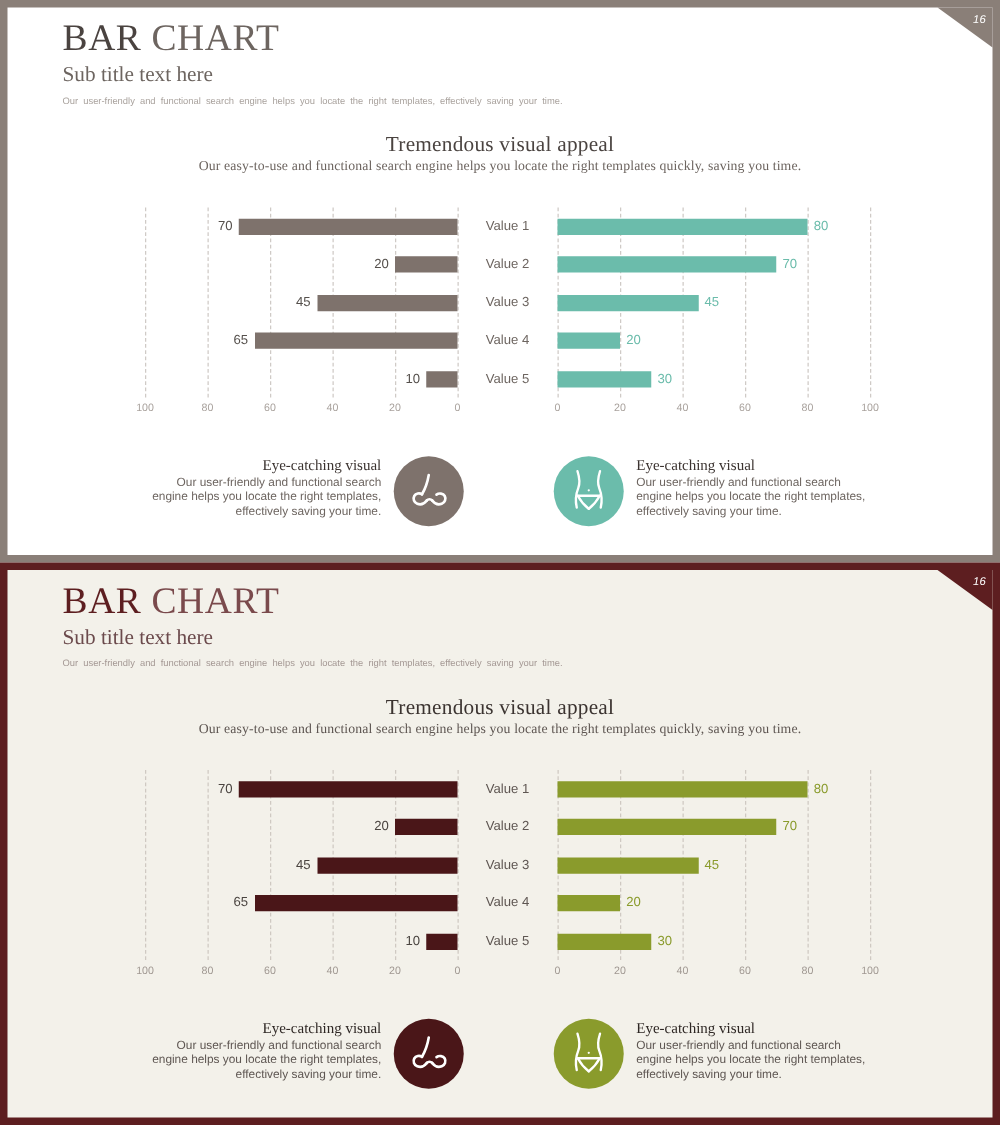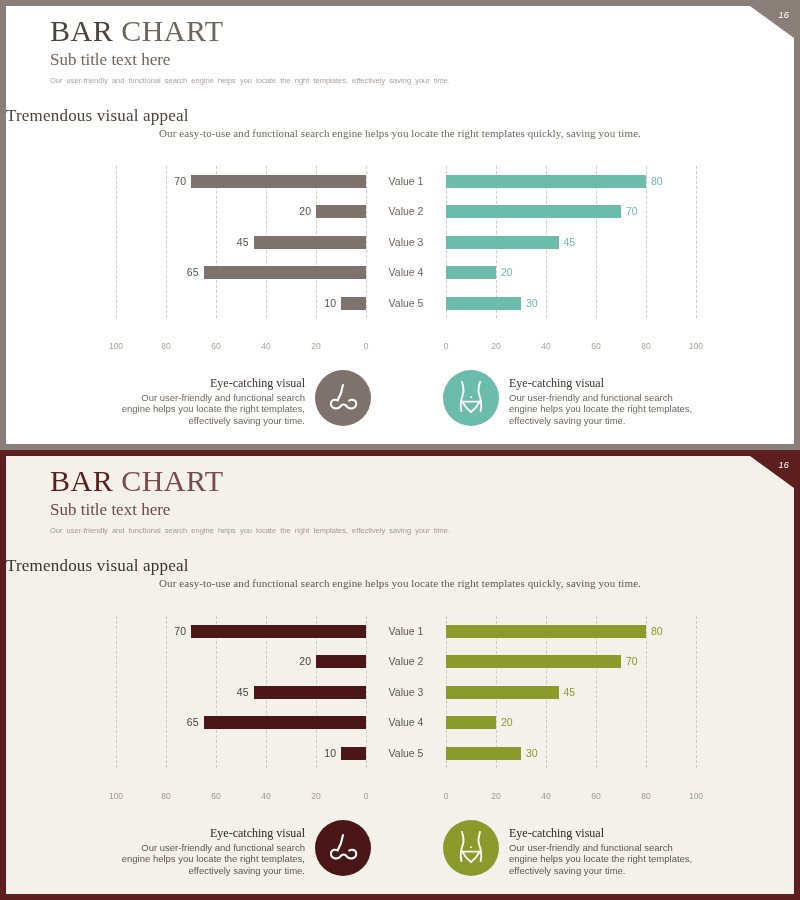--- a/index.html
+++ b/index.html
@@ -30,21 +30,21 @@
   .title .b{color:#4a4340;}
   .s2 .title{color:#7a4a4c;}
   .s2 .title .b{color:#5d1e20;}
   .subtitle{font-size:17px;line-height:22px;color:#6d6560;margin-top:1px;}
   .s2 .subtitle{color:#6b4a4c;}
   .lead{font-size:7.5px;line-height:12px;color:#a9a29d;margin-top:4px;
     font-family:"Liberation Sans",sans-serif;word-spacing:2px;}
   .s2 .lead{color:#a49894;}
 
   
-  .ch-title{position:absolute;left:0;right:0;top:100px;text-align:left;
+  .ch-title{position:absolute;left:0;right:0;top:100px;text-align:center;
     font-size:17px;color:#4a4340;letter-spacing:.2px;}
   .s2 .ch-title{color:#3b3330;}
   .ch-sub{position:absolute;left:0;right:0;top:121px;text-align:center;
     font-size:11px;color:#6d6560;letter-spacing:.1px;}
   .s2 .ch-sub{color:#5e5652;}
 
   
   .charts{position:absolute;left:0;right:0;top:160px;height:175px;}
   .col{position:absolute;top:0;height:175px;}
   .col-l{left:110px;width:250px;}
@@ -64,31 +64,31 @@
   .bar-r{left:0;background:#6bbcab;}
   .s2 .bar-r{background:#8a9b2c;}
 
   .vlab{position:absolute;top:8px;font-size:10.5px;line-height:14px;
     font-family:"Liberation Sans",sans-serif;}
   .vlab-l{color:#55504c;text-align:right;}
   .s2 .vlab-l{color:#4a4440;}
   .vlab-r{color:#6bbcab;text-align:left;}
   .s2 .vlab-r{color:#8a9b2c;}
 
-  .axis{position:absolute;left:0;right:0;top:153px;height:16px;margin-top:20px;}
+  .axis{position:absolute;left:0;right:0;top:153px;height:16px;}
   .tick{position:absolute;top:2px;font-size:8.5px;color:#a9a29d;
     font-family:"Liberation Sans",sans-serif;transform:translateX(-50%);}
   .s2 .tick{color:#a09892;}
 
   .clab{position:absolute;left:0;right:0;font-size:10.5px;color:#6d6560;
     text-align:center;font-family:"Liberation Sans",sans-serif;}
   .s2 .clab{color:#5e5652;}
 
   
-  .feat{position:absolute;top:348px;height:72px;display:flex;align-items:flex-end;}
+  .feat{position:absolute;top:348px;height:72px;display:flex;align-items:center;}
   .feat-l{left:110px;width:255px;flex-direction:row;}
   .feat-r{left:437px;width:255px;flex-direction:row;}
   .ftxt{flex:1;}
   .ftxt h4{margin:0;font-size:12px;line-height:15px;color:#3b3330;font-weight:normal;}
   .ftxt p{margin:1px 0 0;font-size:9.5px;line-height:11.5px;color:#6d6560;
     font-family:"Liberation Sans",sans-serif;}
   .s2 .ftxt h4{color:#2e2724;}
   .s2 .ftxt p{color:#5e5652;}
   .feat-l .ftxt{text-align:right;padding-right:10px;}
   .feat-r .ftxt{text-align:left;padding-left:10px;}

